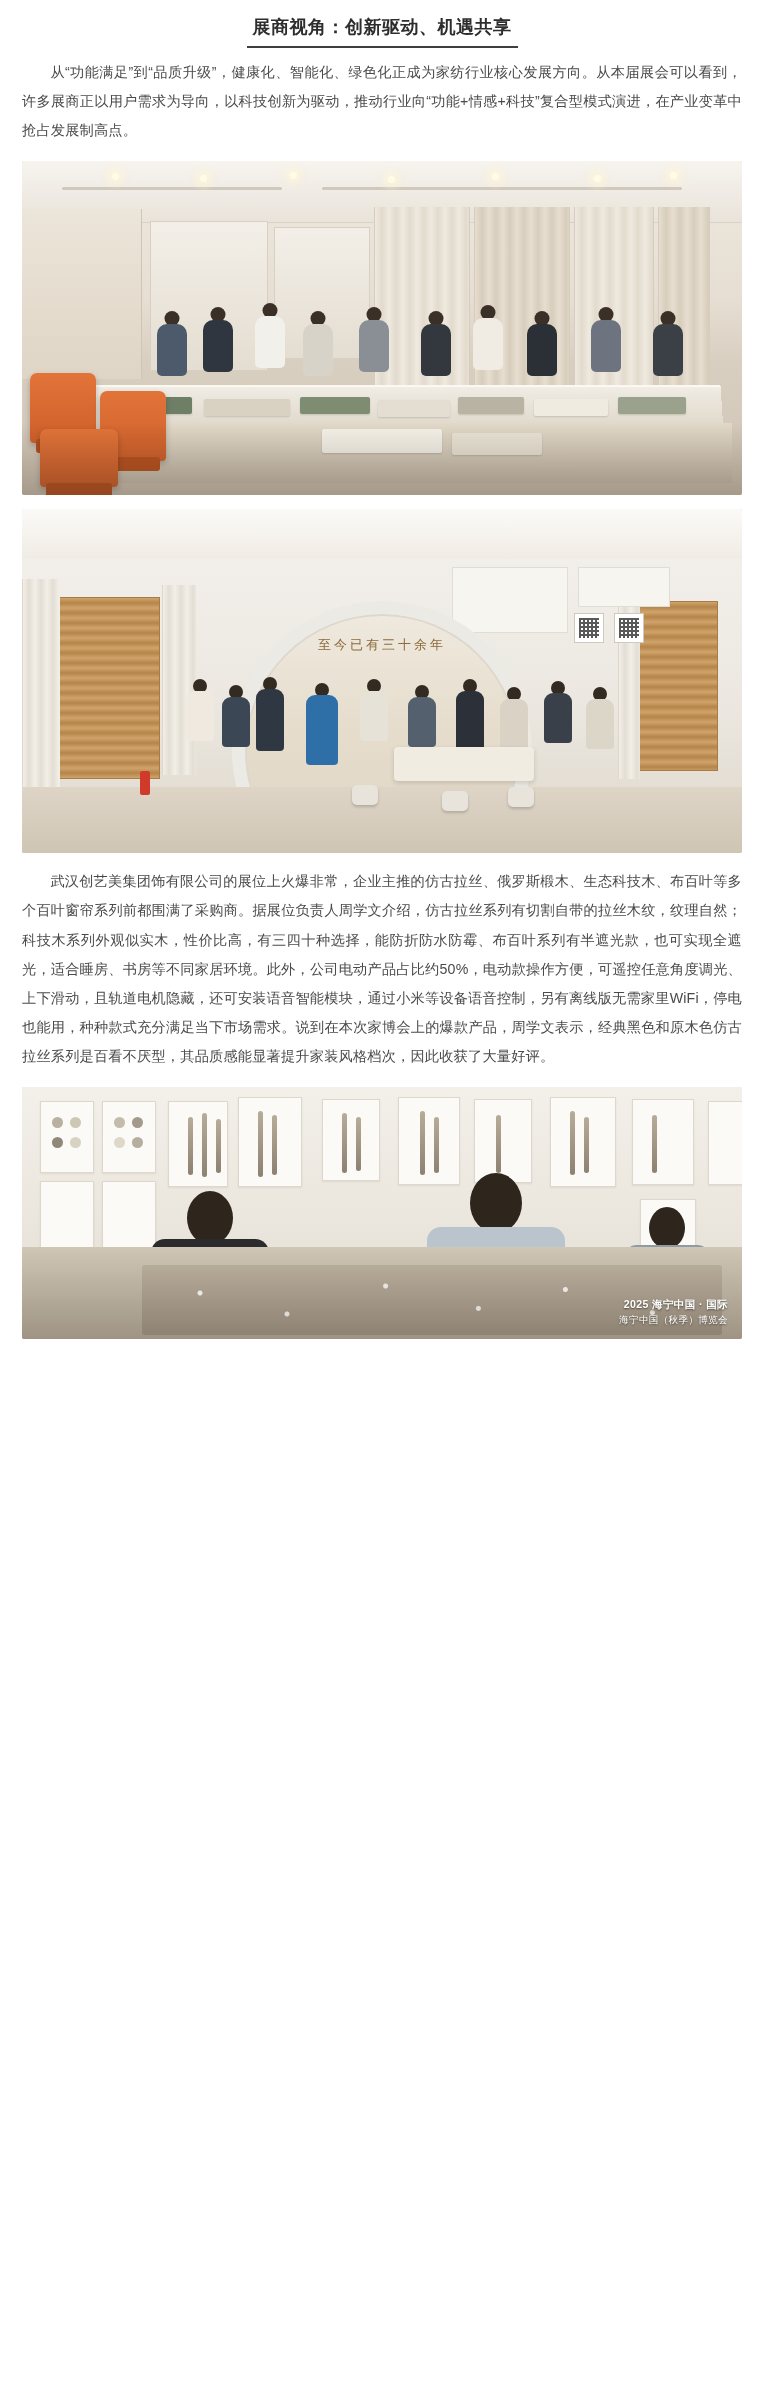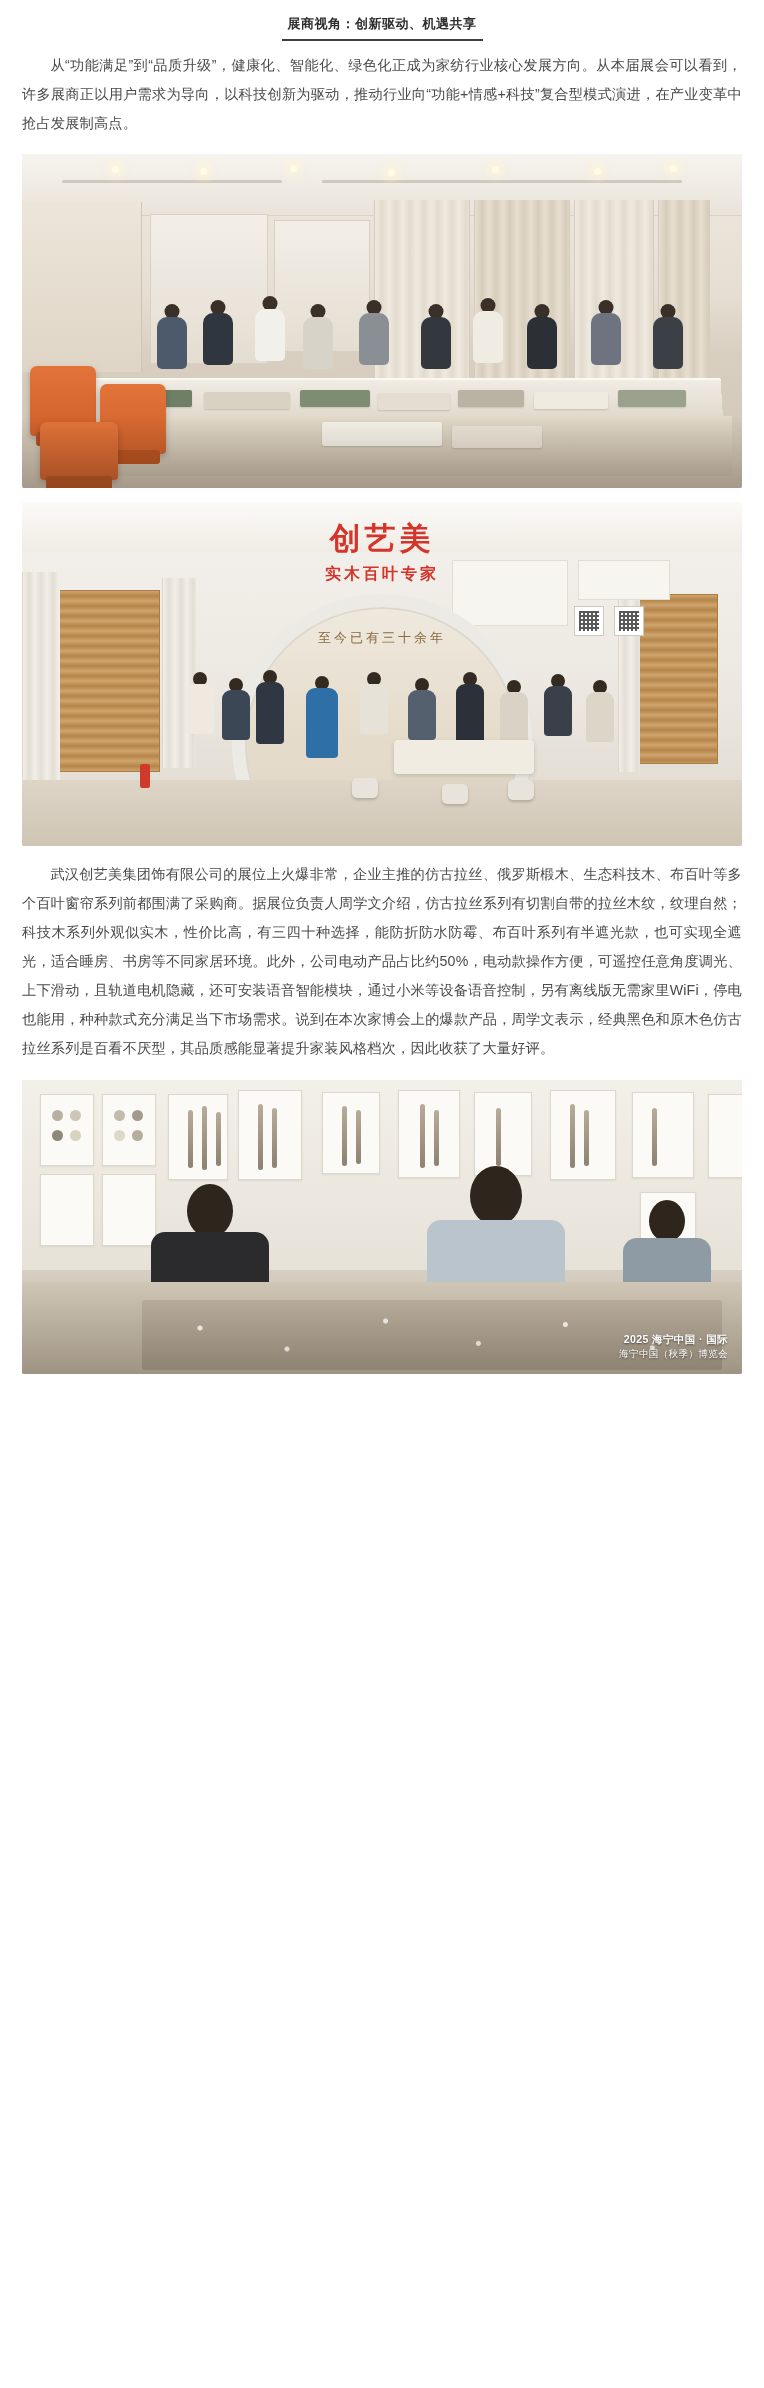--- a/index.html
+++ b/index.html
@@ -18,21 +18,21 @@
     background: #ffffff;
     padding: 0 0 0 0;
     position: relative;
   }
   .heading-wrap {
     padding: 14px 38px 10px 38px;
     text-align: center;
   }
   .heading {
     display: inline-block;
-    font-size: 13px;
+    font-size: 18px;
     font-weight: bold;
     color: #2d2d2d;
     letter-spacing: 0.5px;
     border-bottom: 2px solid #3f3f3f;
     padding: 0 6px 5px 6px;
     line-height: 1.5;
   }
   .body-wrap {
     padding: 0 22px;
   }
@@ -52,21 +52,21 @@
     overflow: hidden;
     border-radius: 2px;
     background: #d8d4cc;
   }
   .figure .inner {
     position: absolute;
     inset: 0;
   }
   .fig1 { height: 334px; }
   .fig2 { height: 344px; }
-  .fig3 { height: 294px; }
+  .fig3 { height: 252px; }
 
   
   .f1-bg {
     position:absolute; inset:0;
     background:
       linear-gradient(180deg,#efe9e0 0%, #e6ded2 42%, #d9cfc1 60%, #cfc4b4 100%);
   }
   .f1-ceiling {
     position:absolute; left:0; top:0; width:100%; height:62px;
     background:linear-gradient(180deg,#f7f4ef,#e9e3da);
@@ -301,24 +301,20 @@
         <div class="f1-shadow"></div>
       </div>
     </div>
 
 
     <div class="figure fig2">
       <div class="inner">
         <div class="f2-bg"></div>
         <div class="f2-top"></div>
 
-        <div class="f2-sign">
-          <div class="l1">创艺美</div>
-          <div class="l2">实木百叶专家</div>
-        </div>
 
         <div class="f2-blind" style="left:34px;top:88px;width:104px;height:182px;"></div>
         <div class="f2-curtain" style="left:0px;top:70px;width:38px;height:212px;"></div>
         <div class="f2-curtain" style="left:140px;top:76px;width:34px;height:190px;"></div>
         <div class="f2-blind" style="left:614px;top:92px;width:82px;height:170px;"></div>
         <div class="f2-curtain" style="left:596px;top:74px;width:22px;height:196px;"></div>
 
         <div class="f2-panel" style="left:430px;top:58px;width:116px;height:66px;"></div>
         <div class="f2-panel" style="left:556px;top:58px;width:92px;height:40px;"></div>
         <div class="f2-qr" style="left:552px;top:104px;width:30px;height:30px;"></div>

